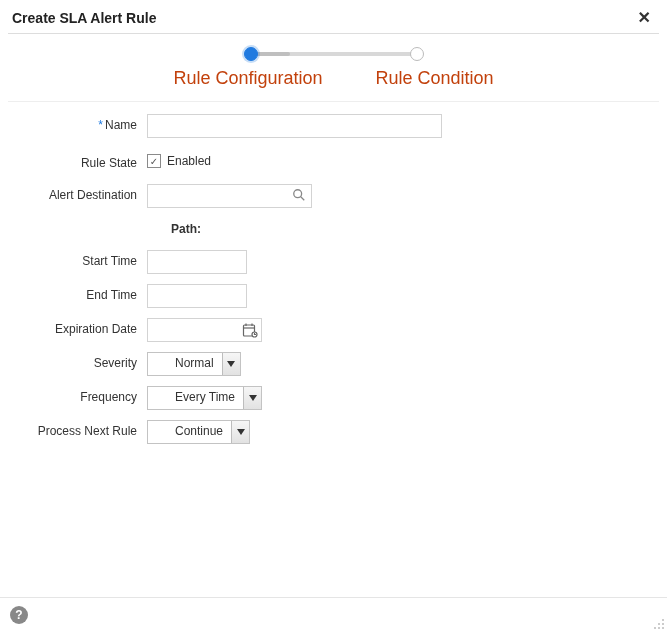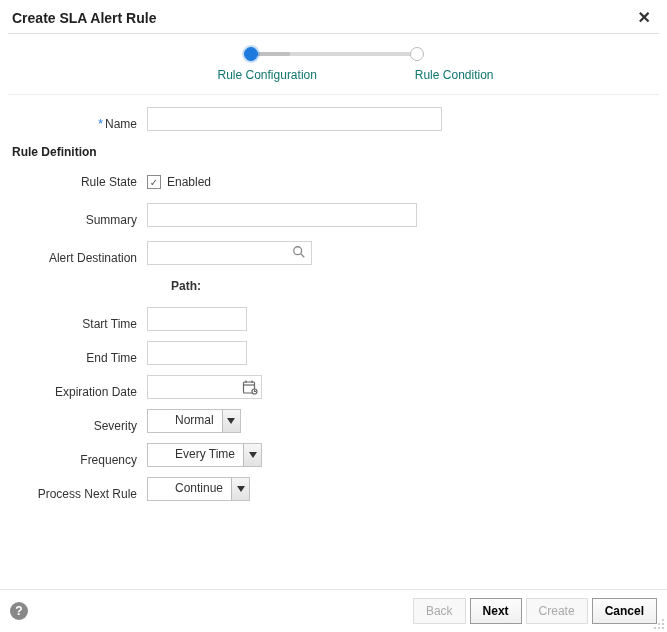--- a/index.html
+++ b/index.html
@@ -87,38 +87,37 @@
 }
 .step-dot.left { left: 0; }
 .step-dot.right { right: 0; }
 .stepper-labels {
   display: flex;
   width: 320px;
   justify-content: space-between;
   margin-top: 6px;
 }
 .stepper-labels span {
-  color: #0f766e;
-  font-size: 12px;
-  cursor: pointer;
-  margin-left: 44px;
+  color: #c2410c;
+  font-size: 18px;
+  cursor: pointer;
 }
 .hr-mid {
   border: none;
   border-top: 1px solid #eee;
   margin: 4px 8px 12px 8px;
 }
 .form-area {
   flex: 1 1 auto;
   padding: 0 12px 8px 12px;
   overflow: auto;
 }
 .form-row {
   display: flex;
-  align-items: flex-end;
+  align-items: flex-start;
   margin-bottom: 14px;
 }
 .form-row.tight { margin-bottom: 10px; }
 .label-col {
   width: 135px;
   text-align: right;
   padding-right: 10px;
   padding-top: 4px;
   color: #333;
 }
@@ -305,38 +304,31 @@
     <div class="form-row">
       <div class="label-col">
         <span class="req">*</span><span>Name</span>
       </div>
       <div class="field-col">
         <input type="text" class="text-input w-295" value="" style="">
       </div>
     </div>
 
 
-    <div class="section-title">Rule Definition</div>
 
     <div class="form-row">
       <div class="label-col">Rule State</div>
       <div class="field-col">
         <div class="checkbox-wrap">
           <div class="checkbox">✓</div>
           <span>Enabled</span>
         </div>
       </div>
     </div>
 
-    <div class="form-row">
-      <div class="label-col">Summary</div>
-      <div class="field-col">
-        <input type="text" class="text-input w-270" value="" style="">
-      </div>
-    </div>
 
     <div class="form-row">
       <div class="label-col">Alert Destination</div>
       <div class="field-col">
         <div class="search-wrap">
           <input type="text" class="text-input w-165" value="" style="">
           <span class="search-icon">
             <svg viewBox="0 0 16 16" fill="none" stroke="currentColor" stroke-width="1.5">
                 <circle cx="6.5" cy="6.5" r="4.5"></circle>
                 <line x1="10" y1="10" x2="14" y2="14"></line>
@@ -426,26 +418,20 @@
               </svg>
           </div>
         </div>
       </div>
     </div>
 
   </div>
 
   <div class="footer">
     <div class="help-icon">?</div>
-    <div class="buttons">
-      <button class="btn disabled">Back</button>
-      <button class="btn primary">Next</button>
-      <button class="btn disabled">Create</button>
-      <button class="btn primary">Cancel</button>
-    </div>
   </div>
 
   <div class="resize-grip">
     <svg viewBox="0 0 12 12">
       <circle cx="10" cy="2" r="1" fill="currentColor"></circle>
       <circle cx="6" cy="6" r="1" fill="currentColor"></circle>
       <circle cx="10" cy="6" r="1" fill="currentColor"></circle>
       <circle cx="2" cy="10" r="1" fill="currentColor"></circle>
       <circle cx="6" cy="10" r="1" fill="currentColor"></circle>
       <circle cx="10" cy="10" r="1" fill="currentColor"></circle>

